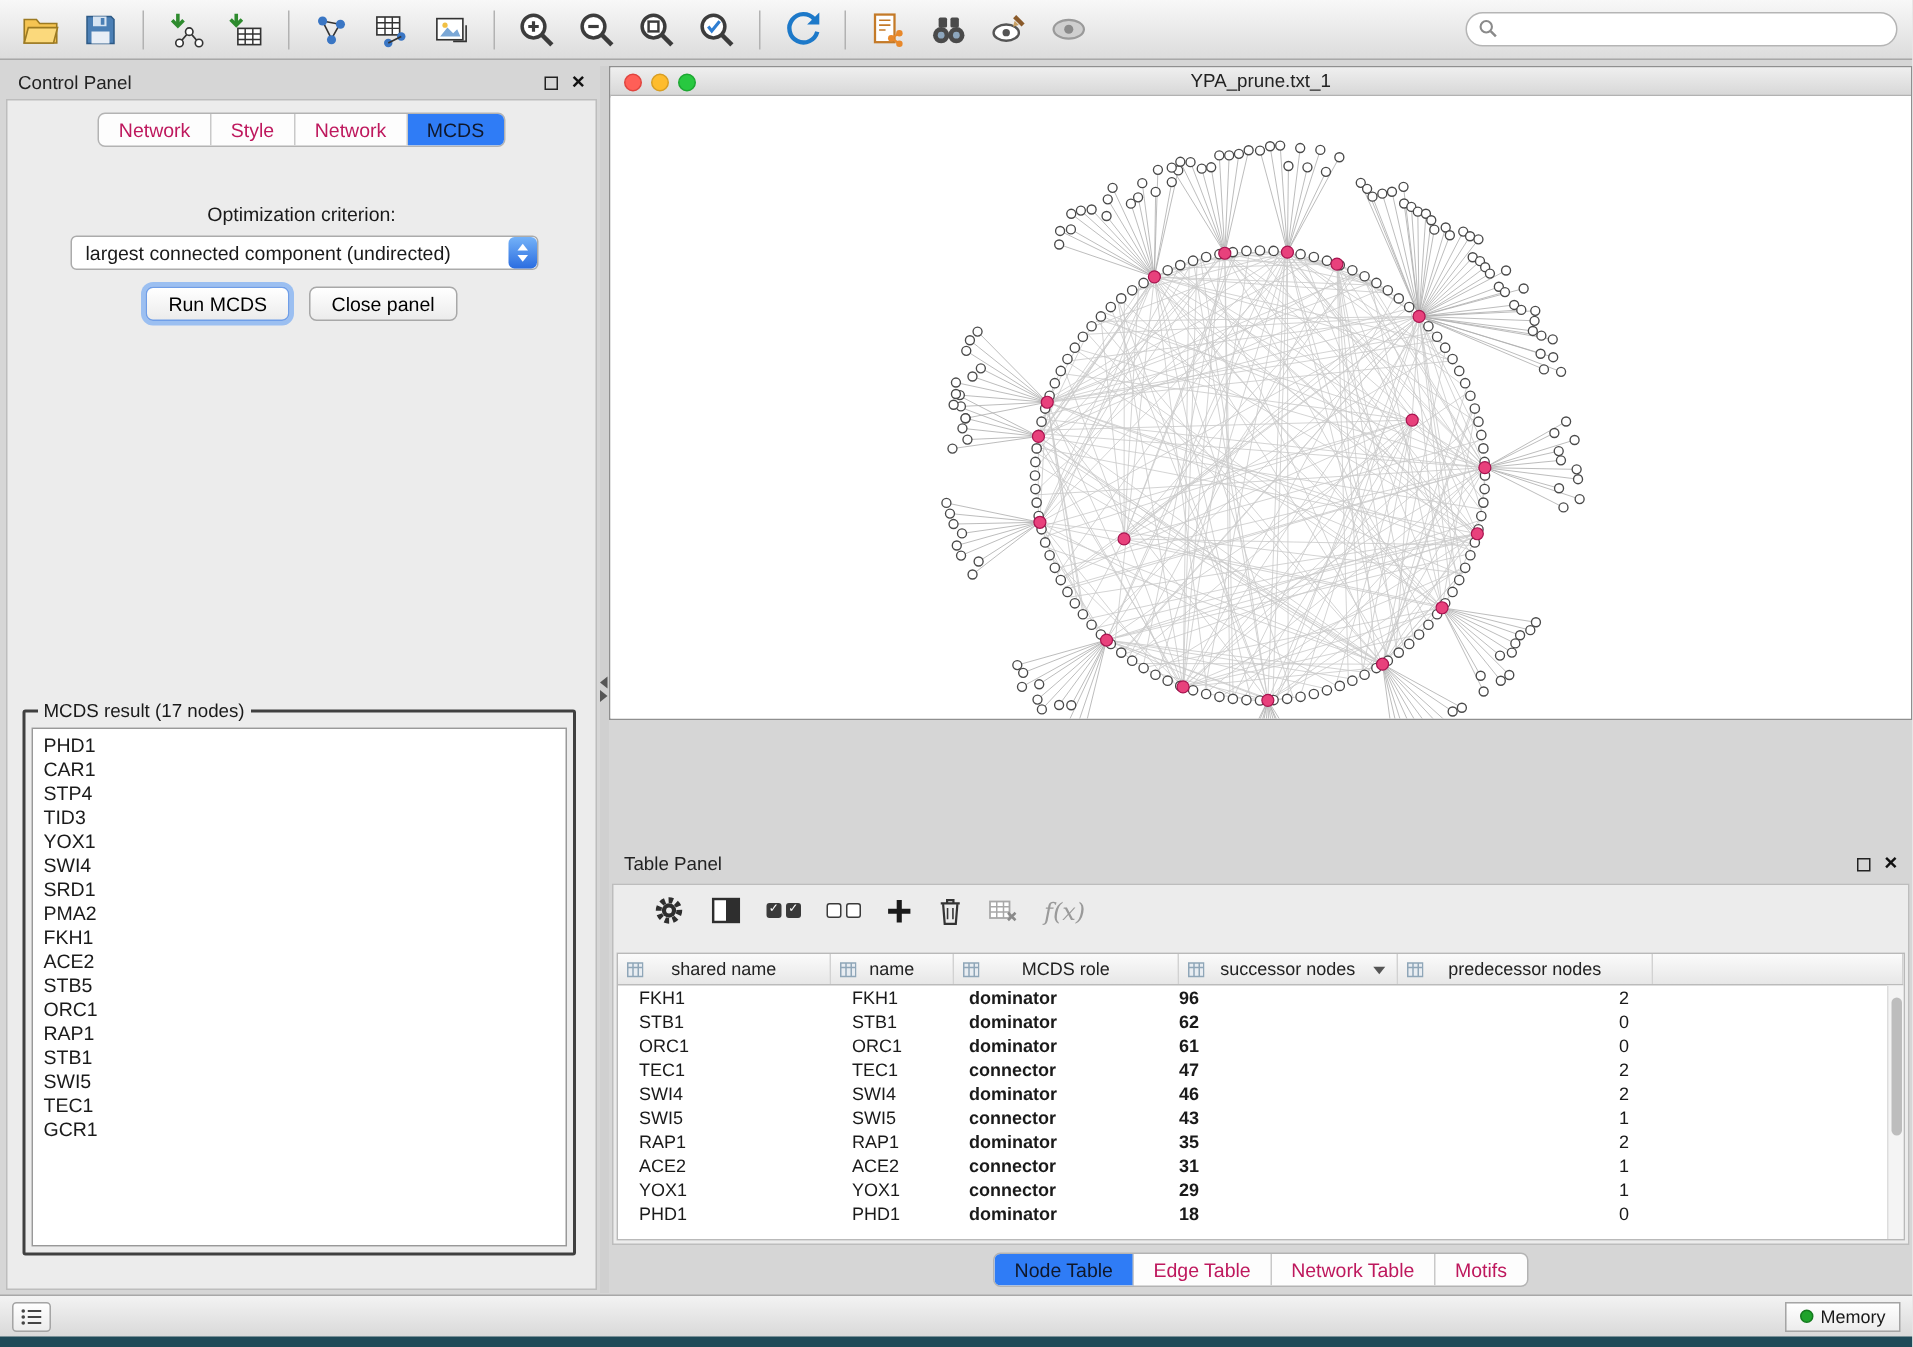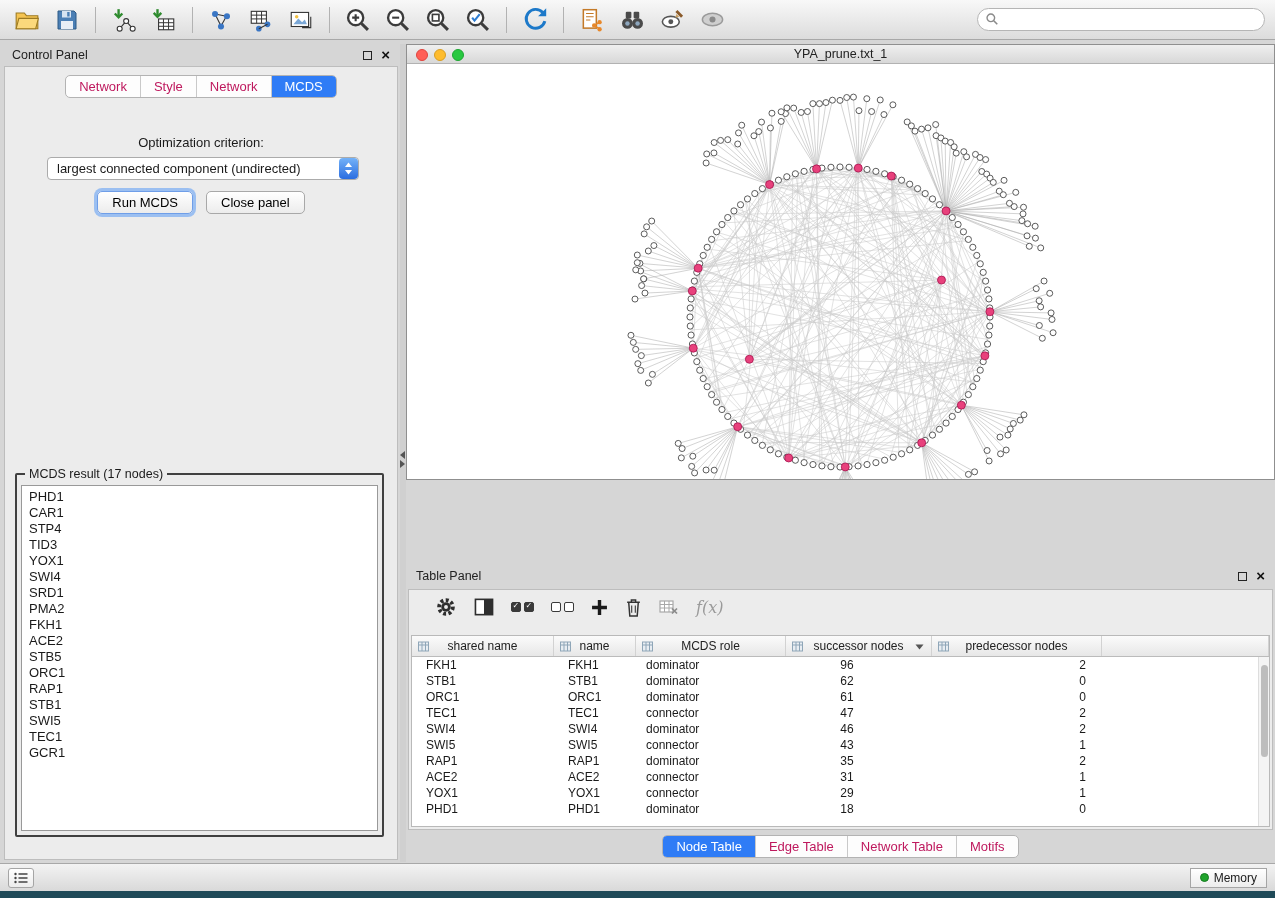--- a/index.html
+++ b/index.html
@@ -25,21 +25,21 @@
   .float-btn { width:9px; height:9px; border:1.6px solid #222; display:inline-block; }
   .close-x { font-size:15px; font-weight:bold; line-height:10px; color:#111; cursor:default; }
 
   
   .control-panel { position:absolute; left:2px; top:44px; width:398px; height:818px; }
   .cp-body { position:absolute; top:22px; left:2px; right:2px; bottom:2px;
     background:#ececec; border:1px solid #bdbdbd; }
   .seg { display:inline-flex; background:#fdfdfd; border:1px solid #b3b3b3; border-radius:5px; overflow:hidden; }
   .seg .tab { padding:3px 13px; font-size:13px; color:#be185d; border-right:1px solid #c9c9c9; white-space:nowrap; }
   .seg .tab:last-child { border-right:none; }
-  .seg .tab.active { background:#2f7cf6; color:#ffffff; }
+  .seg .tab.active { background:#2f7cf6; color:#0f172a; }
   .cp-tabs-row { position:absolute; top:8px; left:0; right:0; text-align:center; }
   .opt-label { position:absolute; top:68px; left:0; right:0; text-align:center; font-size:13px; }
   .combo { position:absolute; top:90px; left:42px; width:312px; height:23px; background:#fff;
     border:1px solid #ababab; border-radius:4px; display:flex; align-items:center; }
   .combo-text { padding-left:9px; font-size:13px; flex:1; white-space:nowrap; overflow:hidden; }
   .combo-stepper { width:19px; height:21px; margin-right:0px; border-radius:4px;
     background:linear-gradient(#74b2f8,#2b6de0); display:flex; align-items:center; justify-content:center; }
   .btn-row { position:absolute; top:124px; left:0; right:0; display:flex; justify-content:center; gap:13px; }
   .btn { font-family:"Liberation Sans",sans-serif; font-size:13px; padding:3px 14px;
     background:linear-gradient(#ffffff,#ececec); border:1px solid #a8a8a8; border-radius:5px; }
@@ -84,22 +84,22 @@
   .thead { border-bottom:1px solid #bbb; }
   .th { position:relative; height:20px; background:linear-gradient(#fbfbfb,#e7e7e7);
     border-right:1px solid #d2d2d2; font-size:12px; color:#222;
     display:flex; align-items:center; justify-content:center; }
   .th .sort-ico { position:absolute; left:6px; top:5px; }
   .th .dd-arrow { position:absolute; right:7px; top:8px; }
   .trow { display:grid; grid-template-columns:142px 82px 150px 146px 170px 1fr; height:16px; }
   .td { font-size:12px; line-height:16px; white-space:nowrap; overflow:hidden; }
   .td.c0 { padding-left:14px; }
   .td.c1 { padding-left:14px; }
-  .td.c2 { padding-left:10px; }
-  .td.c3 { text-align:center; padding-right:24px; }
+  .td.c2 { padding-left:10px;font-weight:bold; }
+  .td.c3 { text-align:left; padding-right:24px;font-weight:bold; }
   .td.c4 { text-align:right; padding-right:16px; }
   .t-scrollbar { position:absolute; top:21px; right:0; bottom:0; width:11px; background:#f4f4f4; border-left:1px solid #ddd; }
   .t-thumb { position:absolute; top:8px; left:1.5px; width:7px; height:92px; background:#bdbdbd; border-radius:4px; }
   .tp-tabs { position:absolute; left:0; right:0; bottom:2px; height:24px; display:flex; justify-content:center; align-items:center;margin-top:28px; }
 
   
   .status-bar { position:absolute; left:0; right:0; top:863px; height:28px;
     background:linear-gradient(#f3f3f3,#d9d9d9); border-top:1px solid #a8a8a8;
     display:flex; align-items:center; padding:0 8px; }
   .list-btn { width:26px; height:20px; border:1px solid #a5a5a5; border-radius:3px;

